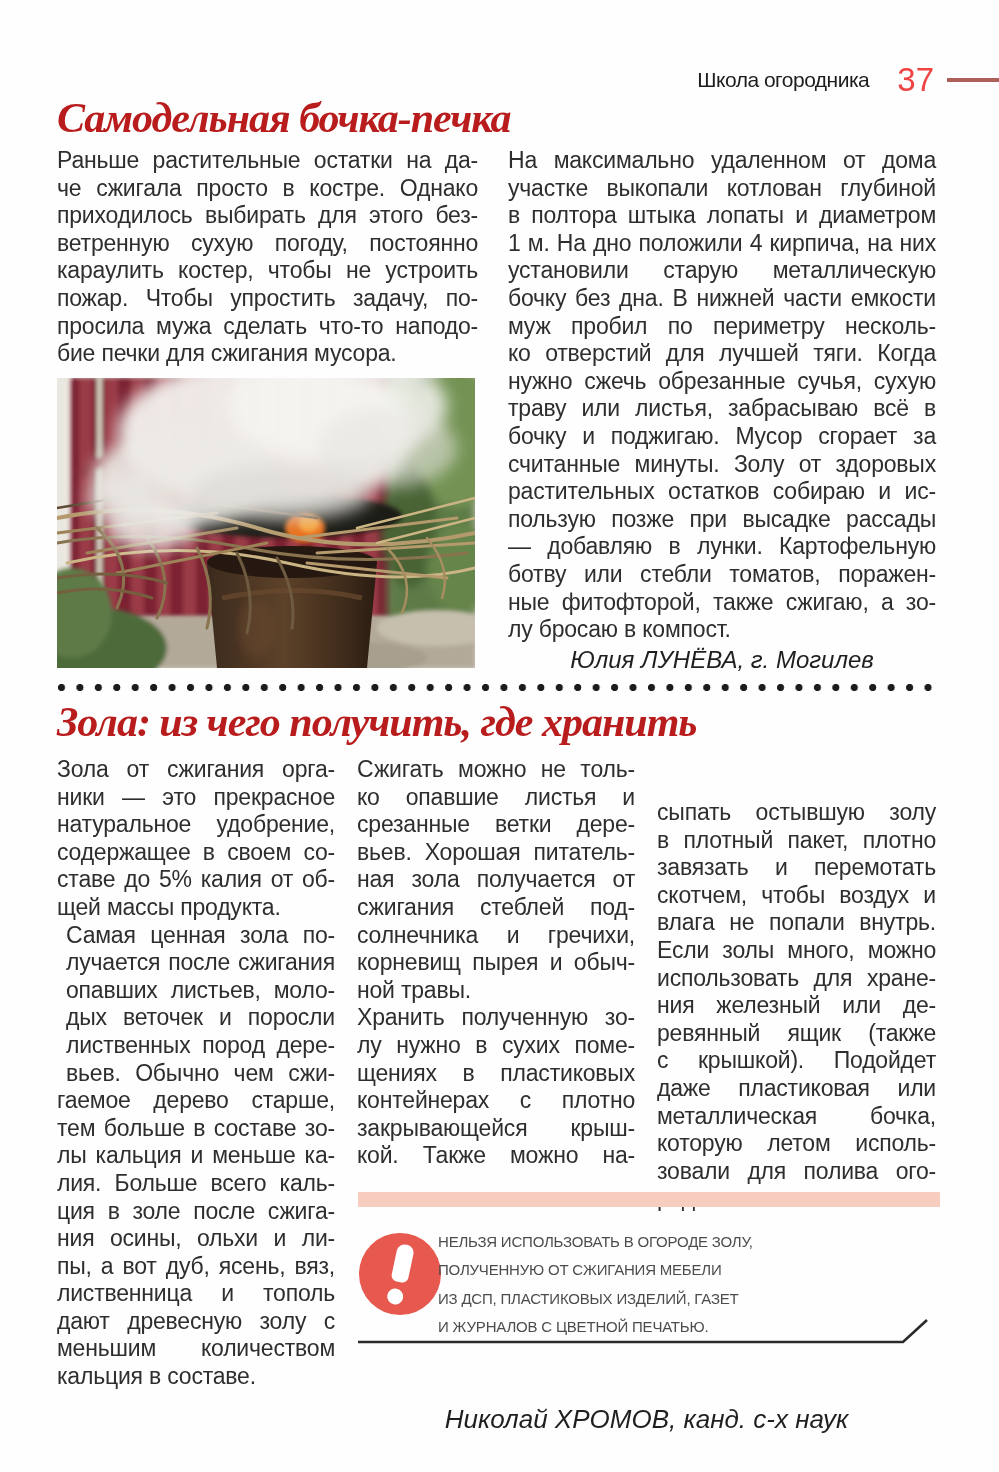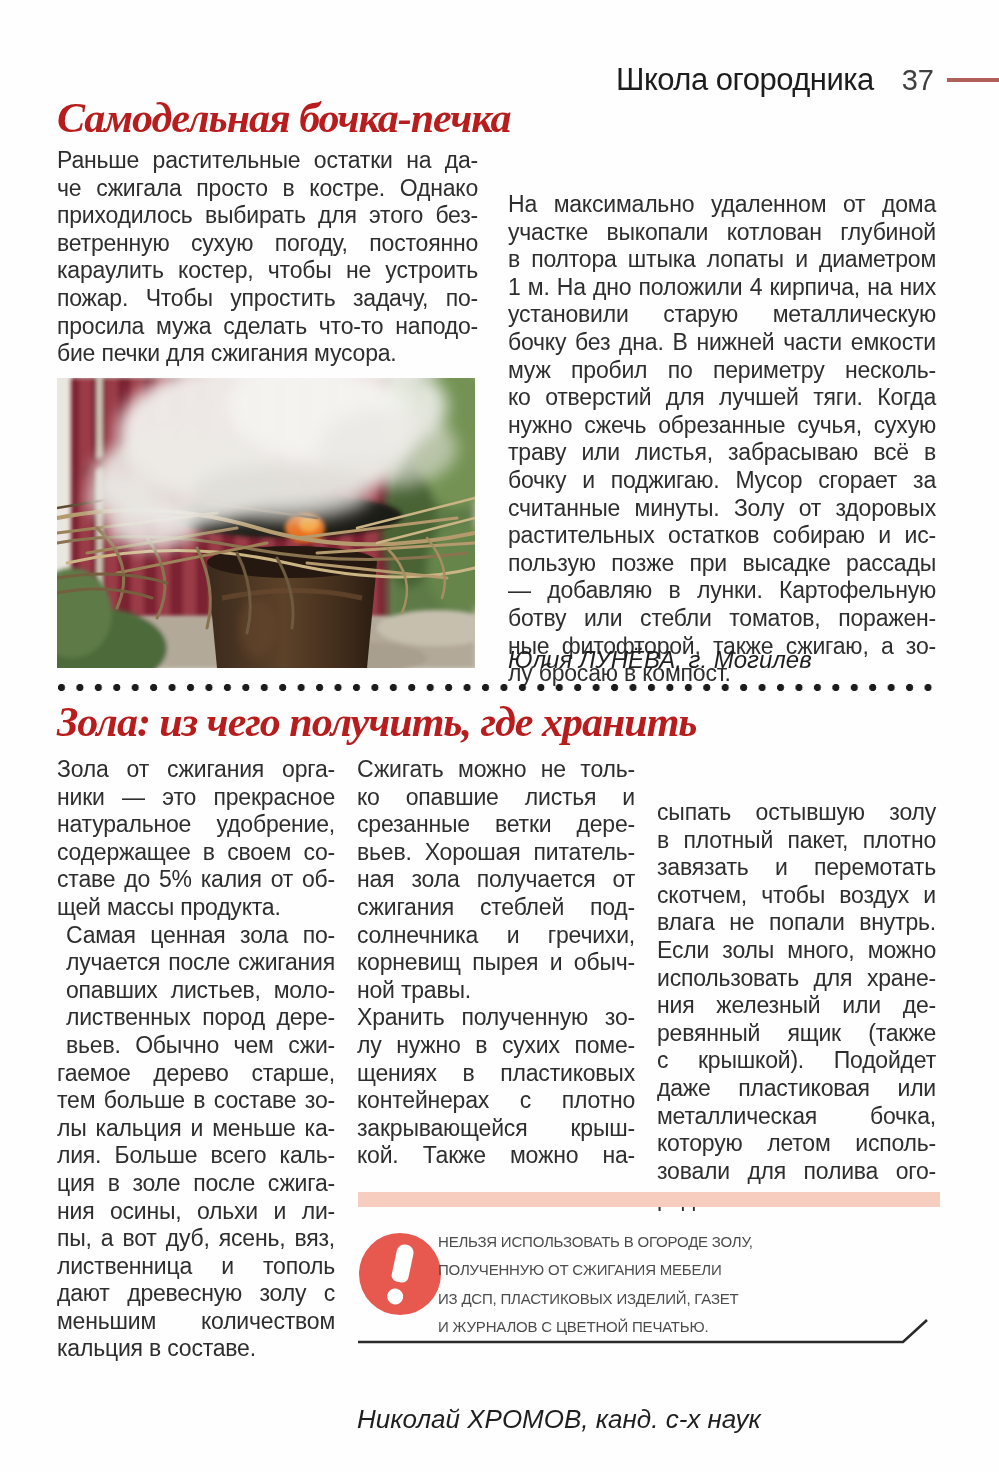--- a/index.html
+++ b/index.html
@@ -3,46 +3,46 @@
 <meta charset="utf-8">
 <style>
   html,body { margin:0; padding:0; background:#ffffff; }
   .page {
     position:relative; width:999px; height:1472px; background:#fefefe;
     font-family:"Liberation Sans", sans-serif; color:#2e2e2e; overflow:hidden;
   }
   
   .masthead { position:absolute; top:60px; left:0; right:0; height:40px;
     display:flex; justify-content:flex-end; align-items:center; }
-  .m-label { font-size:31px; color:#1d1d1d; letter-spacing:-0.5px; }
-  .m-num   { font-size:29px; color:#404040; margin-left:28px; }
+  .m-label { font-size:21px; color:#1d1d1d; letter-spacing:-0.5px; }
+  .m-num   { font-size:33px; color:#ef4444; margin-left:28px; }
   .m-line  { width:52px; height:4px; background:#ad5f58; margin-left:13px; }
 
   
   .h1 {
     position:absolute; left:57px;
     font-family:"Liberation Serif", serif; font-style:italic; font-weight:bold;
     color:#b91c1c; font-size:42px; letter-spacing:-1px; white-space:nowrap;
   }
   #title1 { top:94px; }
   #title2 { top:698px; }
 
   
   .col { position:absolute; font-size:23px; line-height:27.6px; letter-spacing:-0.2px; }
   .tline { text-align:justify; text-align-last:justify; }
   .tline.end { text-align-last:left; }
   .u-red { text-decoration-color:#d4695f;
            text-decoration-thickness:2px; text-underline-offset:5px;margin-left:9px; }
   #a1c1 { left:57px;  top:147px; width:421px; }
-  #a1c2 { left:508px; top:147px; width:428px;margin-top:44px; }
+  #a1c2 { left:508px; top:147px; width:428px; }
   #a2c1 { left:57px;  top:756px; width:278px; }
   #a2c2 { left:357px; top:756px; width:278px; }
   #a2c3 { left:657px; top:756px; width:279px;margin-top:43px; }
 
-  .author { position:absolute; font-style:italic; color:#1f1f1f; text-align:left; }
+  .author { position:absolute; font-style:italic; color:#1f1f1f; text-align:center; }
   #author1 { left:508px; width:428px; top:646px;  font-size:24px; }
   #author2 { left:357px; width:579px; top:1356px; font-size:26px;margin-top:48px; }
 
   
   .photo { position:absolute; left:57px; top:378px; width:418px; height:290px; }
 
   
   .dots { position:absolute; left:57px; top:683px; width:885px; height:9px;
     background-image:radial-gradient(circle at 4.5px 4.5px, #1c1c1c 3.3px, transparent 3.9px);
     background-size:18.45px 9px; background-repeat:repeat-x; }
@@ -206,20 +206,21 @@
   <div class="col" id="a2c1">
       <div class="tline"><span>Зола от сжигания орга-</span></div>
       <div class="tline"><span>ники — это прекрасное</span></div>
       <div class="tline"><span>натуральное удобрение,</span></div>
       <div class="tline"><span>содержащее в своем со-</span></div>
       <div class="tline"><span>ставе до 5% калия от об-</span></div>
       <div class="tline end"><span>щей массы продукта.</span></div>
       <div class="tline"><span class="u-red">Самая ценная зола по-</span></div>
       <div class="tline"><span class="u-red">лучается после сжигания</span></div>
       <div class="tline"><span class="u-red">опавших листьев, моло-</span></div>
+      <div class="tline"><span class="u-red">дых веточек и поросли</span></div>
       <div class="tline"><span class="u-red">лиственных пород дере-</span></div>
       <div class="tline"><span class="u-red">вьев.</span><span> Обычно чем сжи-</span></div>
       <div class="tline"><span>гаемое дерево старше,</span></div>
       <div class="tline"><span>тем больше в составе зо-</span></div>
       <div class="tline"><span>лы кальция и меньше ка-</span></div>
       <div class="tline"><span>лия. Больше всего каль-</span></div>
       <div class="tline"><span>ция в золе после сжига-</span></div>
       <div class="tline"><span>ния осины, ольхи и ли-</span></div>
       <div class="tline"><span>пы, а вот дуб, ясень, вяз,</span></div>
       <div class="tline"><span>лиственница и тополь</span></div>

